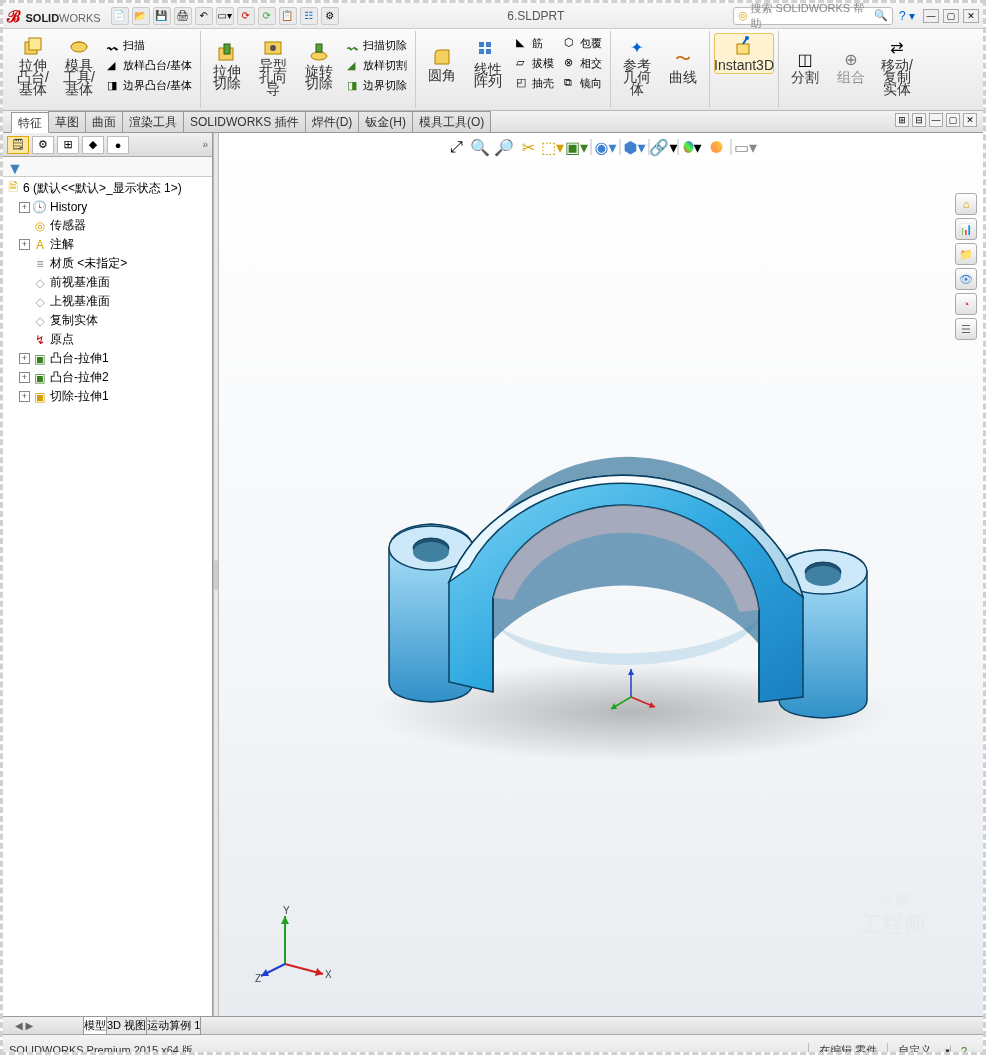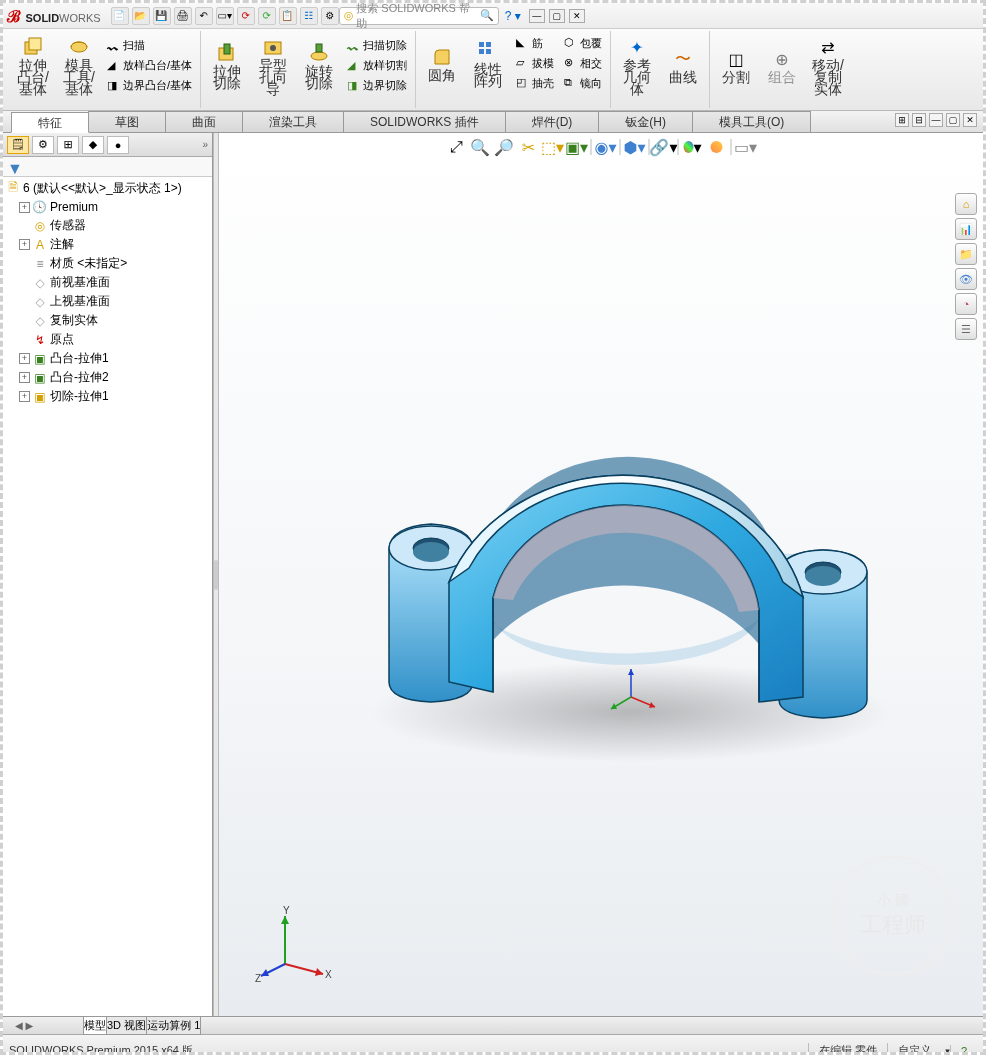--- a/index.html
+++ b/index.html
@@ -22,21 +22,21 @@
 .rrow { display:flex; gap:2px; align-items:center;}
 .rbtn-big { display:flex; flex-direction:column; align-items:center; width:44px; padding:2px; cursor:pointer; border:1px solid transparent; border-radius:3px;}
 .rbtn-big.active { background:#fff3d1; border:1px solid #e5c365;}
 .rbtn-sm { display:flex; align-items:center; gap:2px; padding:1px 3px; cursor:pointer; height:20px; border:1px solid transparent; border-radius:2px; font-size:11px;}
 .ricon { width:22px; height:22px; display:flex; align-items:center; justify-content:center;}
 .ricon-sm { width:14px; height:14px; display:inline-block;}
 .rlabel { font-size:14px; color:#333; text-align:center; line-height:12px; margin-top:1px;}
 .rcol { display:flex; flex-direction:column; gap:0;}
 
 .tabstrip { height:22px; background:linear-gradient(#f4f4f4,#e0e0e0); border-bottom:1px solid #999; display:flex; padding-left:8px; font-size:12px; position:relative;}
-.tab { padding:2px 26px; border:1px solid #999; border-bottom:none; margin-right:-1px; background:linear-gradient(#e8e8e8,#d8d8d8); cursor:pointer; color:#333;text-align:right;}
+.tab { padding:2px 6px; border:1px solid #999; border-bottom:none; margin-right:-1px; background:linear-gradient(#e8e8e8,#d8d8d8); cursor:pointer; color:#333;text-align:right;}
 .tab.active { background:#fff; border-bottom:1px solid #fff; position:relative; top:1px;}
 .tabstrip-right { position:absolute; right:6px; top:2px; display:flex; gap:3px;}
 .tabstrip-right .mini { width:14px; height:14px; border:1px solid #aaa; background:#f4f4f4; font-size:9px; display:flex; align-items:center; justify-content:center; cursor:pointer;}
 
 .mainrow { display:flex; height: calc(100% - 26px - 82px - 22px - 18px - 18px); position:relative;}
 .sidebar { width:210px; background:#fff; border-right:1px solid #999; display:flex; flex-direction:column;}
 .sb-tabs { height:24px; background:linear-gradient(#f0f0f0,#dcdcdc); display:flex; align-items:center; padding:2px 4px; gap:3px; border-bottom:1px solid #aaa; position:relative;}
 .sb-tab { width:22px; height:18px; border:1px solid #bbb; background:#fff; display:flex; align-items:center; justify-content:center; cursor:pointer; font-size:11px;}
 .sb-tab.active { background:#ffe8a6; border-color:#e5a500;}
 .sb-filter { height:20px; background:#f8f8f8; border-bottom:1px solid #ccc; display:flex; align-items:center; padding:0 4px;}
@@ -88,20 +88,21 @@
     <div class="qat-btn">💾</div>
     <div class="qat-btn">🖨</div>
     <div class="qat-btn">↶</div>
     <div class="qat-btn">▭▾</div>
     <div class="qat-btn" style="color:#c00">⟳</div>
     <div class="qat-btn" style="color:#3a3">⟳</div>
     <div class="qat-btn">📋</div>
     <div class="qat-btn" style="color:#06c">☷</div>
     <div class="qat-btn">⚙</div>
   </div>
+  <div class="filename">6.SLDPRT</div>
   <div class="search-box">
     <span style="margin-right:3px;color:#d4a000">◎</span>
     <span>搜索 SOLIDWORKS 帮助</span>
     <span style="margin-left:auto;color:#666">🔍</span>
   </div>
   <div style="margin-left:6px; font-size:12px; color:#06c;"><span>?</span> ▾</div>
   <div class="winbtns">
     <div class="winbtn">—</div>
     <div class="winbtn">▢</div>
     <div class="winbtn">✕</div>
@@ -244,20 +245,32 @@
   <div class="rgroup">
     <div class="rrow">
       <div class="rbtn-big">
         <div class="ricon" style="color:#06c">✦</div>
         <div class="rlabel">参考几何体</div>
       </div>
       <div class="rbtn-big">
         <div class="ricon" style="color:#c60">〜</div>
         <div class="rlabel">曲线</div>
       </div>
+    </div>
+  </div>
+  <div class="rgroup">
+    <div class="rbtn-big active" style="width:60px">
+      <div class="ricon">
+          <svg width="22" height="22">
+            <rect x="4" y="8" width="12" height="10" fill="#ffe080" stroke="#b08000"></rect>
+            <path d="M 10 8 L 14 2" stroke="#06c" stroke-width="2"></path>
+            <circle cx="14" cy="2" r="2" fill="#06c"></circle>
+          </svg>
+        </div>
+      <div class="rlabel">Instant3D</div>
     </div>
   </div>
   <div class="rgroup">
     <div class="rrow">
       <div class="rbtn-big">
         <div class="ricon">◫</div>
         <div class="rlabel">分割</div>
       </div>
       <div class="rbtn-big" style="opacity:0.5">
         <div class="ricon">⊕</div>
@@ -303,21 +316,21 @@
       <span class="sb-filter-icon">▼</span>
     </div>
     <div class="tree">
       <div class="tn">
         <span class="ic" style="color:#d4a000">🗎</span>
         <span class="lbl">6  (默认&lt;&lt;默认&gt;_显示状态 1&gt;)</span>
       </div>
       <div class="tn indent1">
           <span class="exp">+</span>
           <span class="ic" style="color:#d4a000">🕓</span>
-          <span class="lbl">Premium</span>
+          <span class="lbl">History</span>
         </div>
       <div class="tn indent1">
           <span class="noexp"></span>
           <span class="ic" style="color:#d4a000">◎</span>
           <span class="lbl">传感器</span>
         </div>
       <div class="tn indent1">
           <span class="exp">+</span>
           <span class="ic" style="color:#d4a000">A</span>
           <span class="lbl">注解</span>

